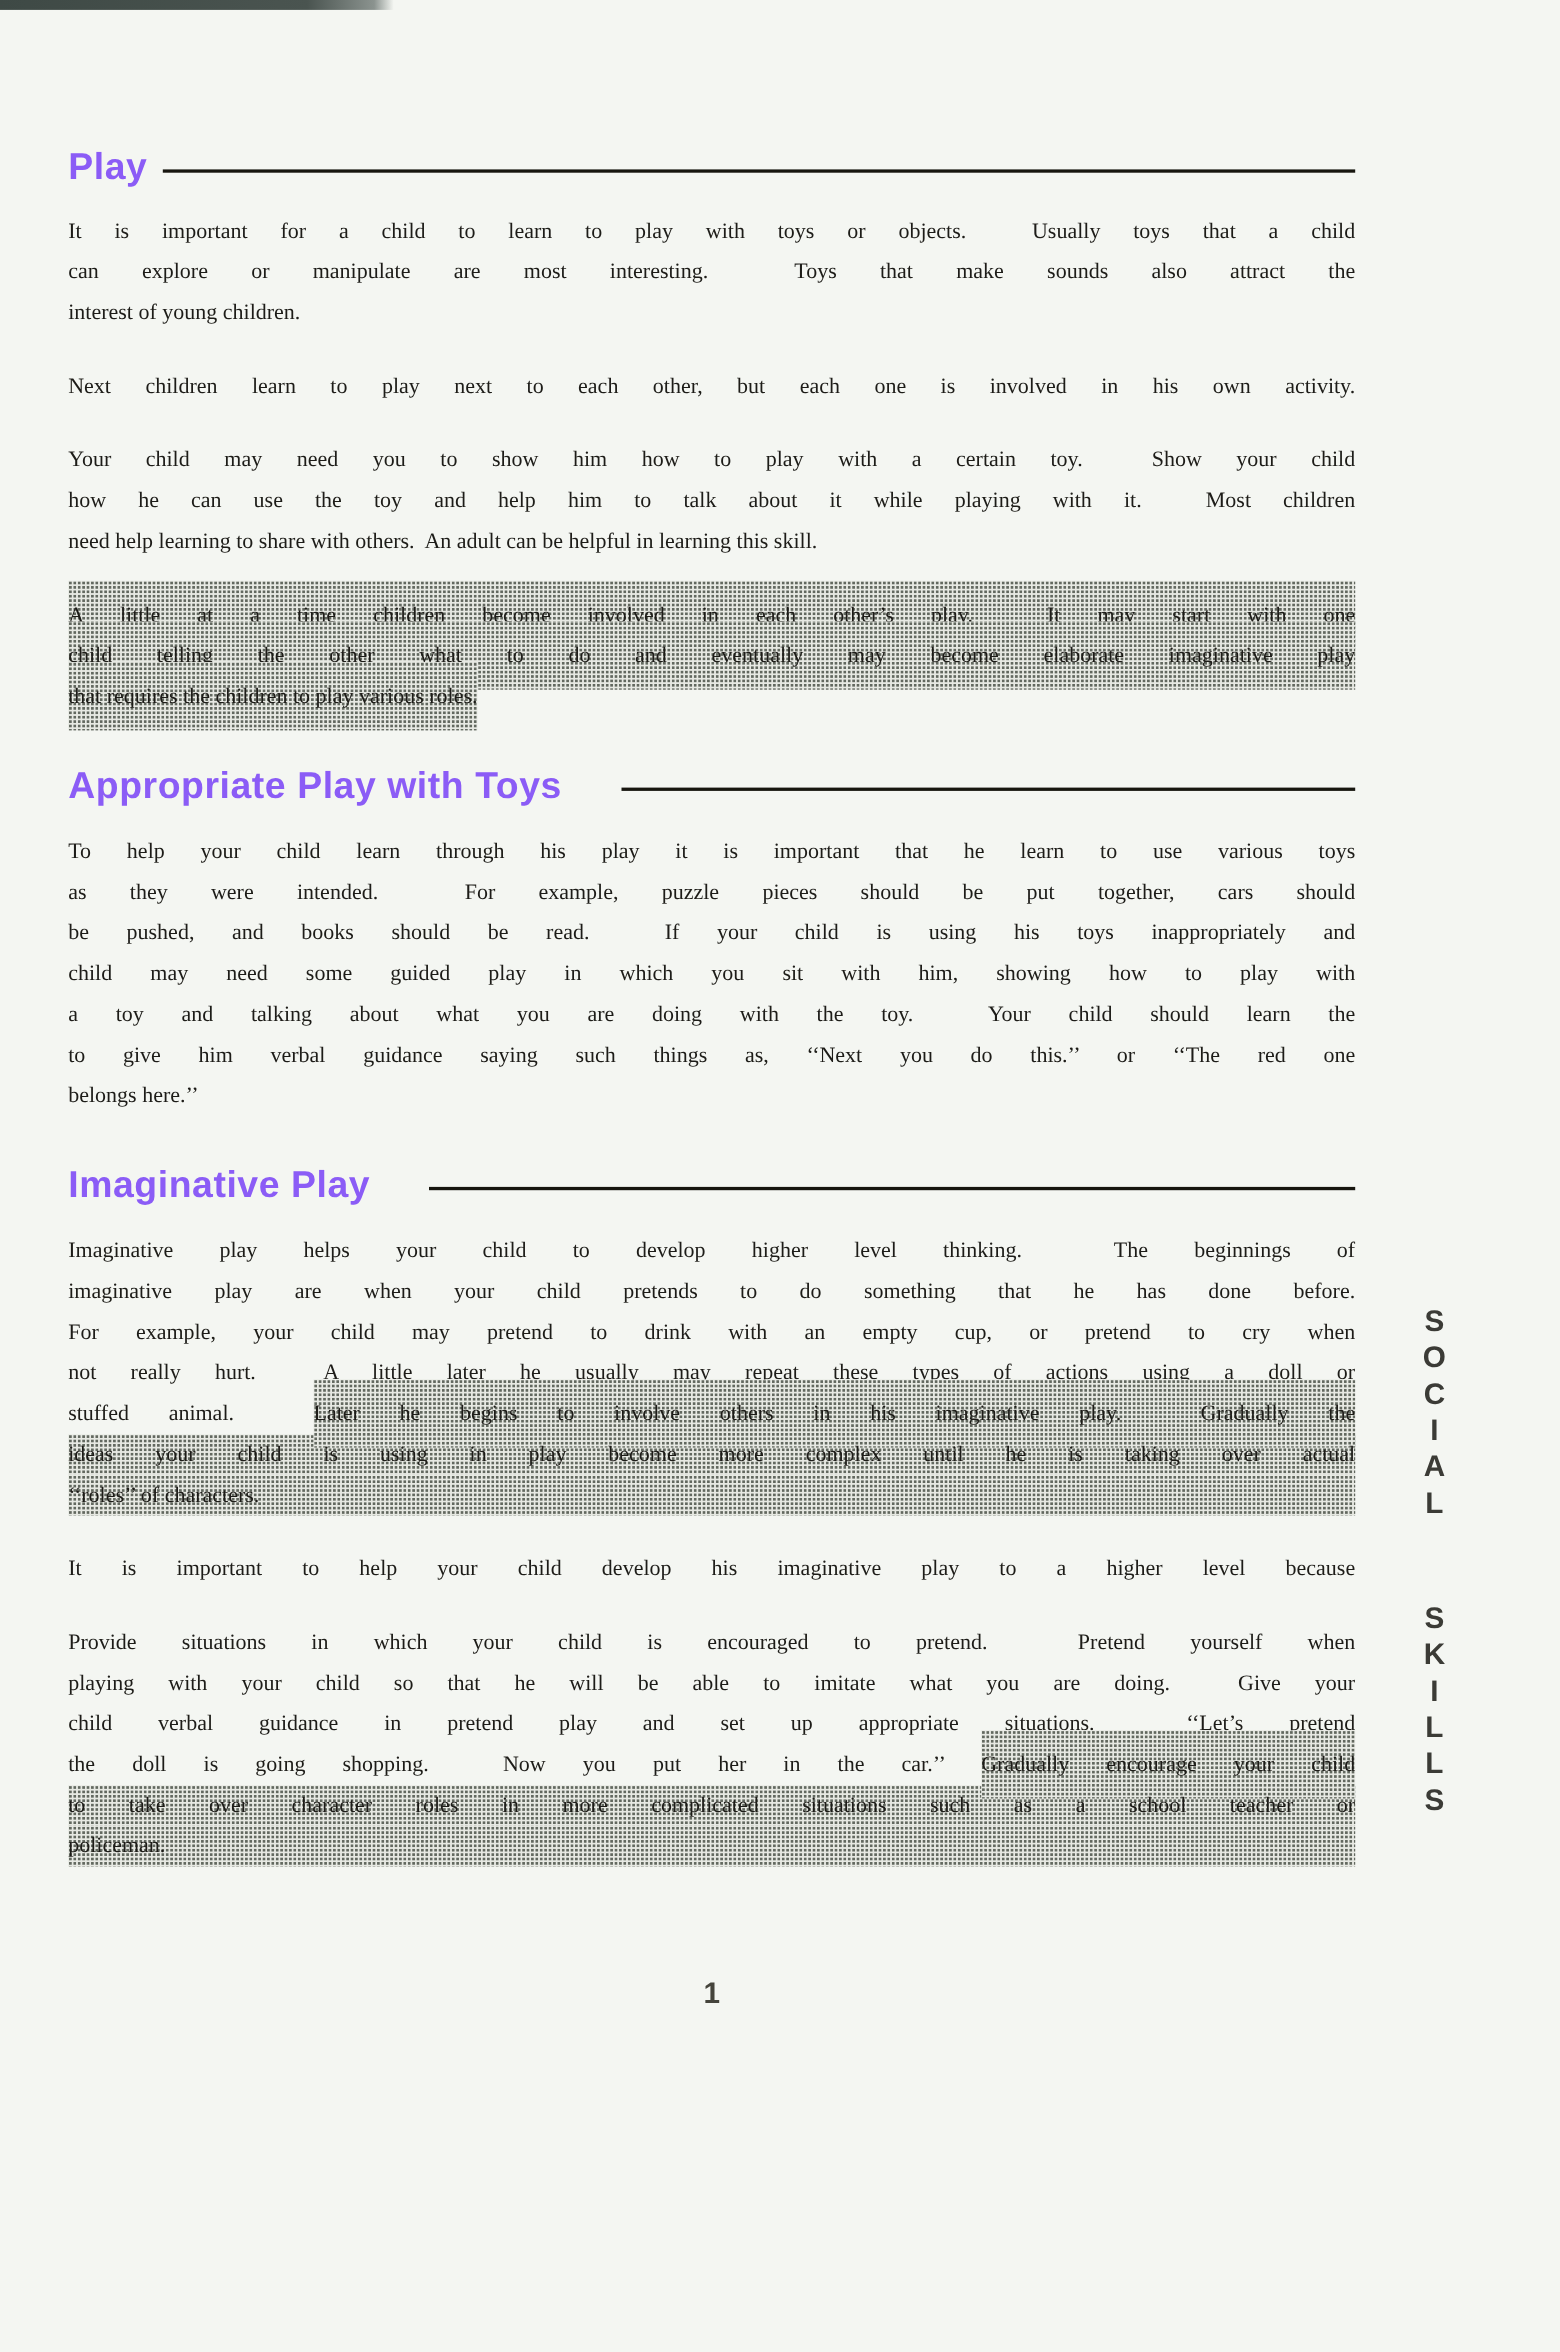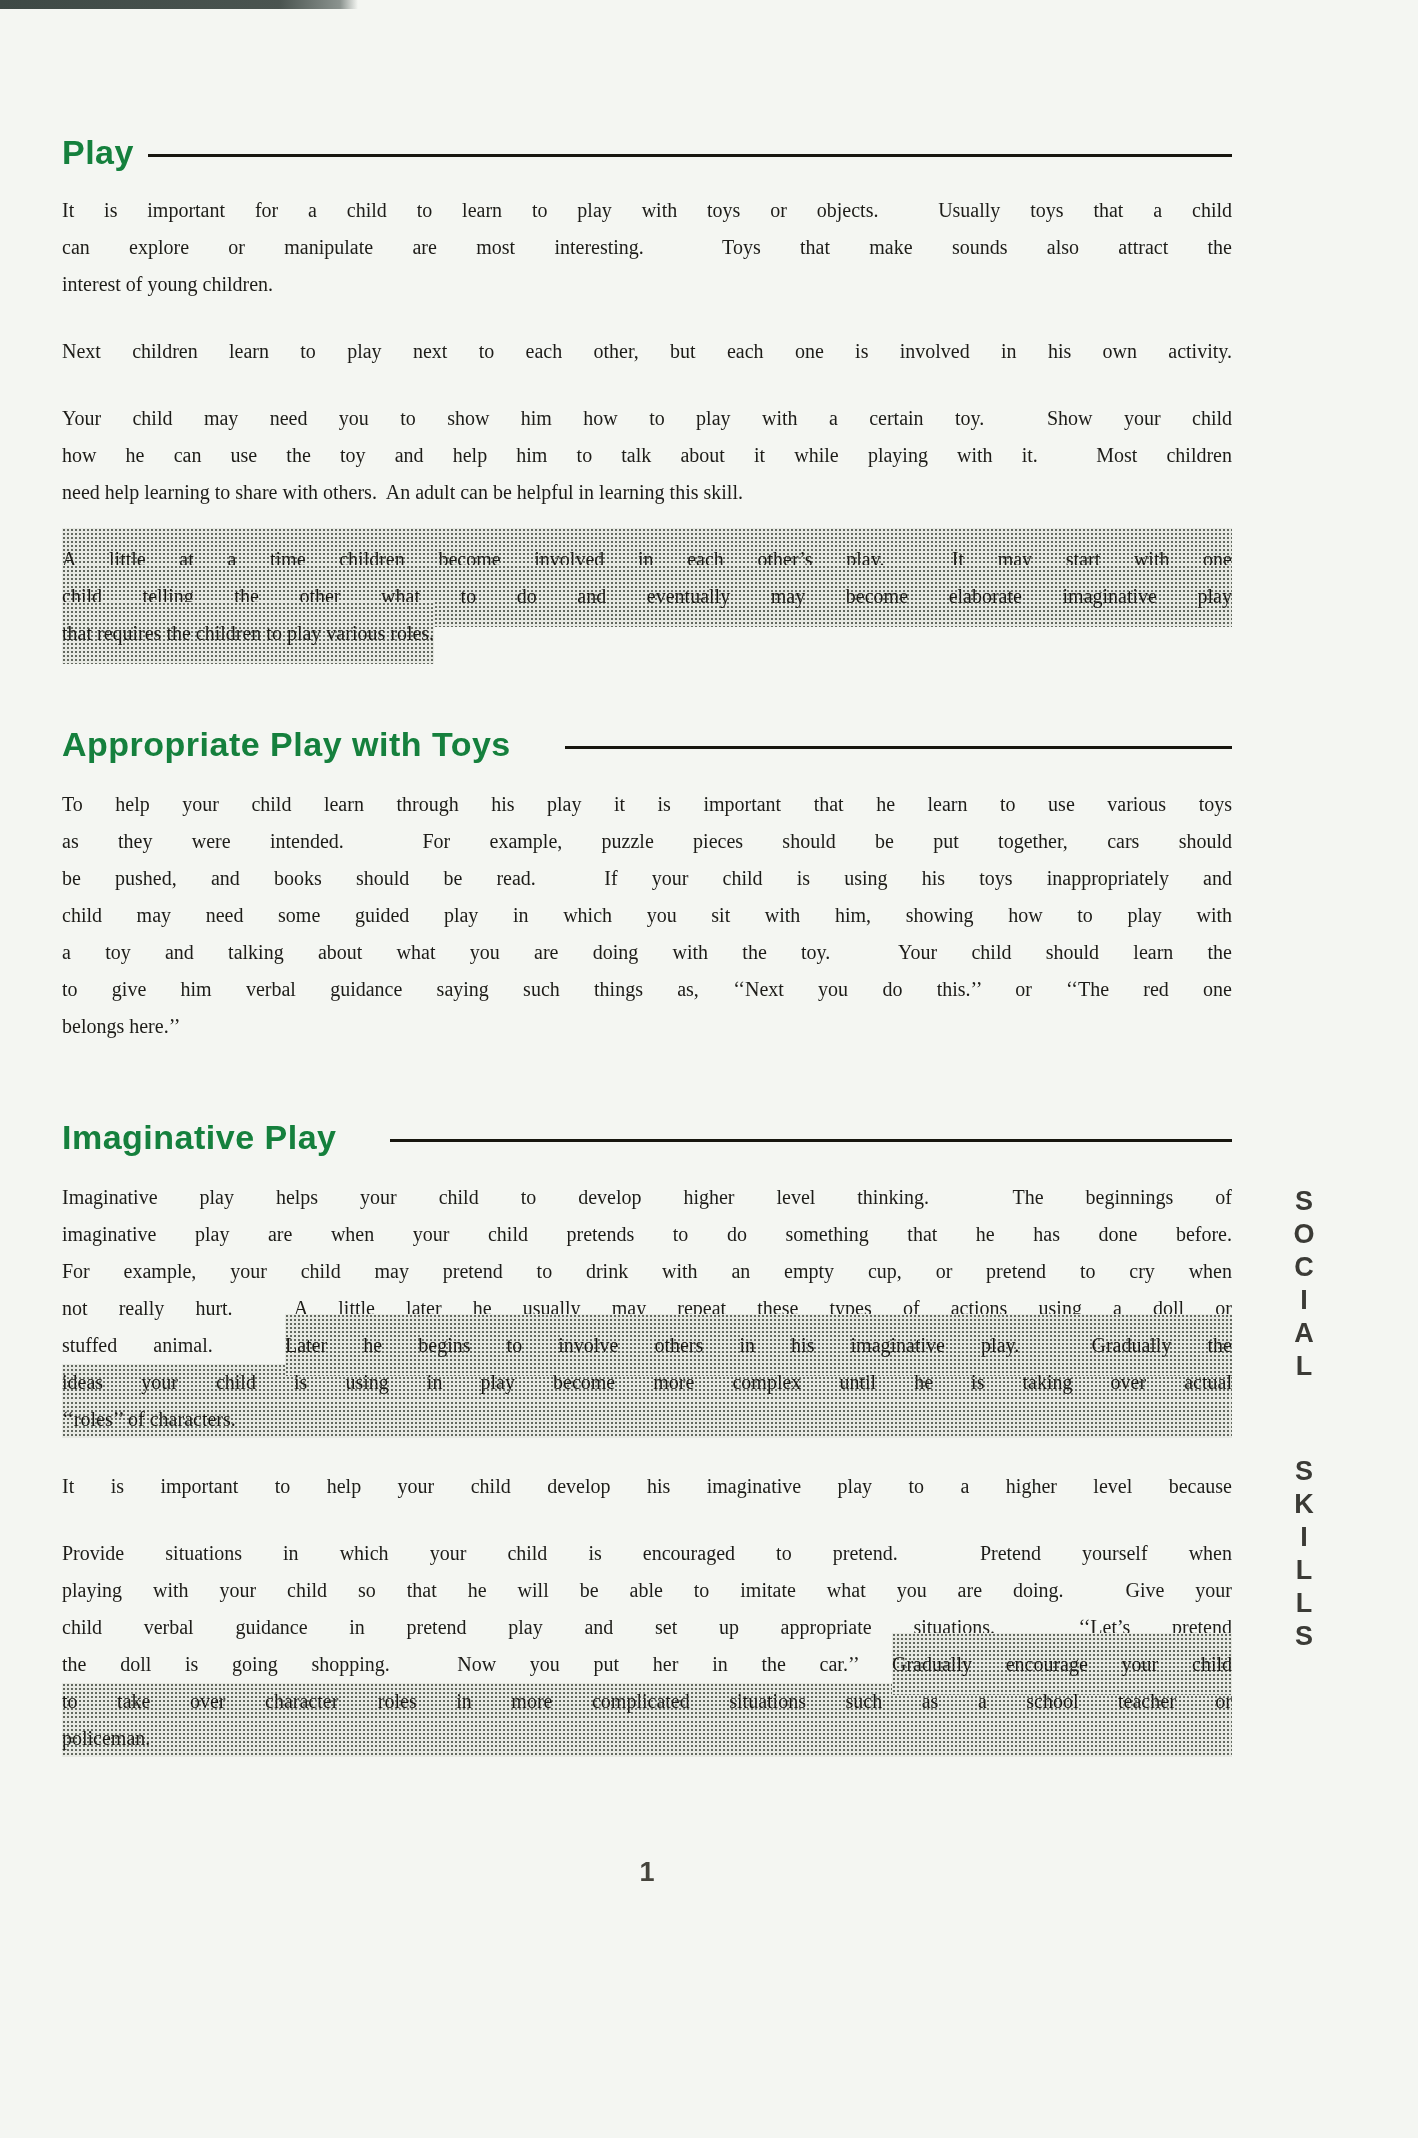--- a/index.html
+++ b/index.html
@@ -19,25 +19,25 @@
     width: 1418px; height: 2138px;
     padding: 132px 186px 0 62px;
     font-family: "Liberation Serif", serif;
     color: #1d1c18;
   }
   .heading {
     display: flex; align-items: center;
     font-family: "Liberation Sans", sans-serif;
     font-weight: bold;
     font-size: 34px; line-height: 40px;
-    color: #15803d;
+    color: #8b5cf6;
     letter-spacing: 0.5px;
     margin: 0 0 20px 0;
   }
-  .doc-section + .doc-section .heading { margin-top: 72px; margin-bottom: 22px; gap: 40px; }
+  .doc-section + .doc-section .heading { margin-top: 42px; margin-bottom: 22px; gap: 40px; }
   .heading-rule {
     flex: 1; height: 3px;
     background: #17160f;
     margin-left: 14px; margin-top: 7px;
   }
   .para { margin: 0 0 30px 0; }
   .line {
     font-size: 20px; line-height: 37px;
     text-align: justify; text-align-last: justify;
     text-justify: inter-word;

